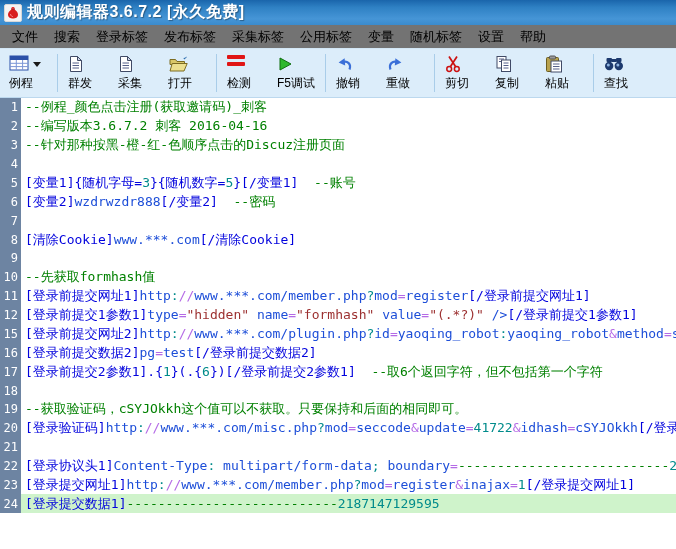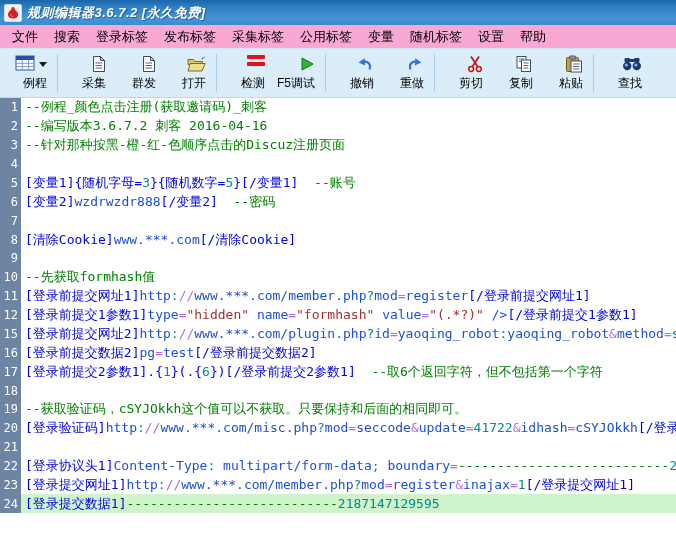--- a/index.html
+++ b/index.html
@@ -12,39 +12,39 @@
   .window{width:676px;height:549px;display:flex;flex-direction:column;}
 
   
   .titlebar{
     height:25px;flex:0 0 25px;
     background:linear-gradient(180deg,#1a65ab 0%,#2f81c4 30%,#4695d6 75%,#3a8bcd 100%);
     display:flex;align-items:center;padding-left:4px;gap:5px;
   }
   .appicon{width:16px;height:16px;background:#f4f4f4;border:1px solid #d8d8d8;border-radius:2px;
     display:flex;align-items:center;justify-content:center;}
-  .title{color:#fff;font-weight:bold;font-size:13px;letter-spacing:.5px;
-    text-shadow:1px 1px 1px rgba(0,0,0,.35);white-space:nowrap;font-style:italic;}
+  .title{color:#fff;font-weight:bold;font-size:16px;letter-spacing:.5px;
+    text-shadow:1px 1px 1px rgba(0,0,0,.35);white-space:nowrap;}
 
   
   .menubar{
-    height:23px;flex:0 0 23px;background:#f9a8d4;
+    height:23px;flex:0 0 23px;background:#737373;
     display:flex;align-items:center;padding-left:4px;
     font-size:13px;color:#000;border-bottom:1px solid #d2e6f5;
   }
   .mitem{padding:2px 8px;white-space:nowrap;cursor:default;}
 
   
   .toolbar{
     height:48px;flex:0 0 48px;background:#dcedfa;
     display:flex;align-items:center;padding:0 3px;
     border-bottom:1px solid #bcd8ee;
   }
   .tbtn{
-    display:flex;flex-direction:column;align-items:flex-end;justify-content:center;
+    display:flex;flex-direction:column;align-items:flex-start;justify-content:center;
     height:44px;min-width:38px;padding:0 5px;gap:1px;font-size:12px;color:#000;
     border:1px solid transparent;border-radius:2px;cursor:default;white-space:nowrap;
   }
   .irow{display:flex;align-items:center;gap:4px;height:19px;}
   .tsep{width:1px;height:38px;background:#a9cde9;margin:0 4px;flex:0 0 1px;}
   .dd{width:0;height:0;border-left:4px solid transparent;border-right:4px solid transparent;border-top:5px solid #1a1a1a;}
   .detectbars{display:flex;flex-direction:column;gap:3px;}
   .detectbars i{display:block;width:18px;height:4px;background:#e01515;border-radius:1px;}
 
   
@@ -121,34 +121,34 @@
     <div class="tbtn">
       <span class="irow">
         <svg width="15" height="18" viewBox="0 0 15 18">
           <path d="M2.5 1.5 h7 l4 4 v11 h-11 z" fill="#fff" stroke="#404a66"></path>
           <path d="M9.5 1.5 l4 4 h-4 z" fill="#cfd6e8" stroke="#404a66"></path>
           <line x1="4.5" y1="8" x2="11" y2="8" stroke="#56608a"></line>
           <line x1="4.5" y1="10.5" x2="11" y2="10.5" stroke="#56608a"></line>
           <line x1="4.5" y1="13" x2="11" y2="13" stroke="#56608a"></line>
         </svg>
       </span>
-      <span>采集</span>
+      <span>群发</span>
     </div>
 
     <div class="tbtn">
       <span class="irow">
         <svg width="15" height="18" viewBox="0 0 15 18">
           <path d="M2.5 1.5 h7 l4 4 v11 h-11 z" fill="#fff" stroke="#404a66"></path>
           <path d="M9.5 1.5 l4 4 h-4 z" fill="#cfd6e8" stroke="#404a66"></path>
           <line x1="4.5" y1="8" x2="11" y2="8" stroke="#56608a"></line>
           <line x1="4.5" y1="10.5" x2="11" y2="10.5" stroke="#56608a"></line>
           <line x1="4.5" y1="13" x2="11" y2="13" stroke="#56608a"></line>
         </svg>
       </span>
-      <span>群发</span>
+      <span>采集</span>
     </div>
 
     <div class="tbtn">
       <span class="irow">
         <svg width="20" height="17" viewBox="0 0 20 17">
           <path d="M2 3.5 h5.5 l1.5 2 h7.5 v3 h-14.5 z" fill="#d9c868" stroke="#7c6c22"></path>
           <path d="M4.2 7.5 h15 l-3.2 7.5 h-14 z" fill="#ece08e" stroke="#7c6c22"></path>
           <path d="M16 2.8 l2.6 -1.6 m-2.6 1.6 l1.1 -0.2 m-1.1 0.2 l0.3 -1" stroke="#2f6fb0" stroke-width="1" fill="none"></path>
         </svg>
       </span>

